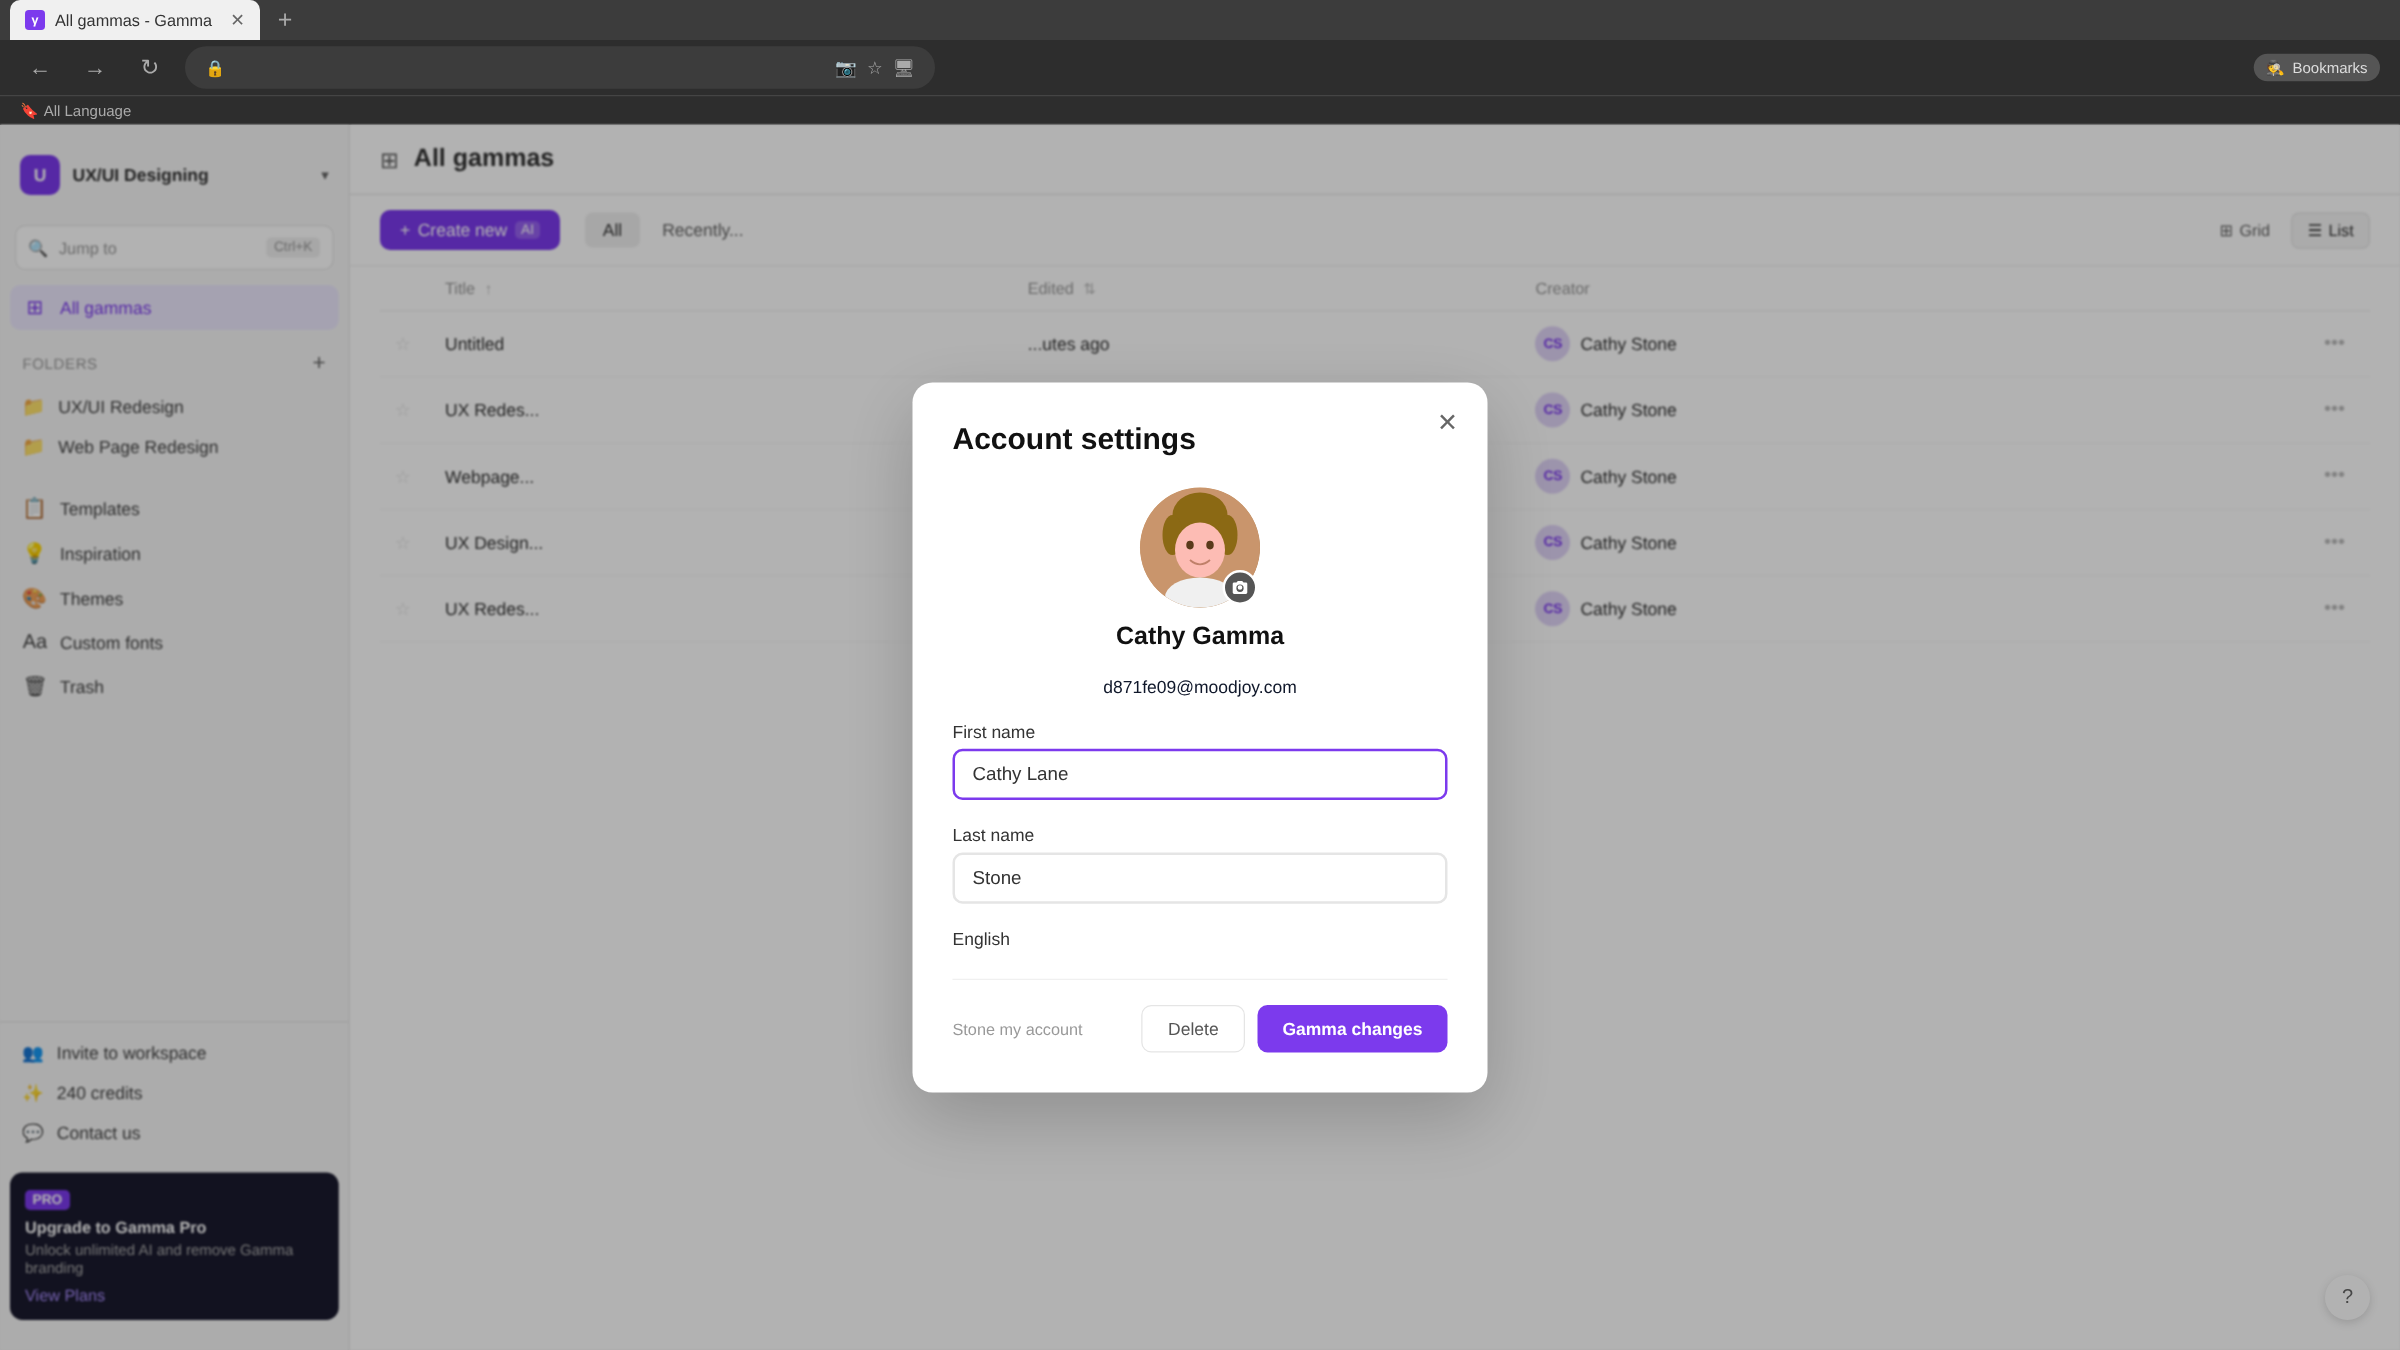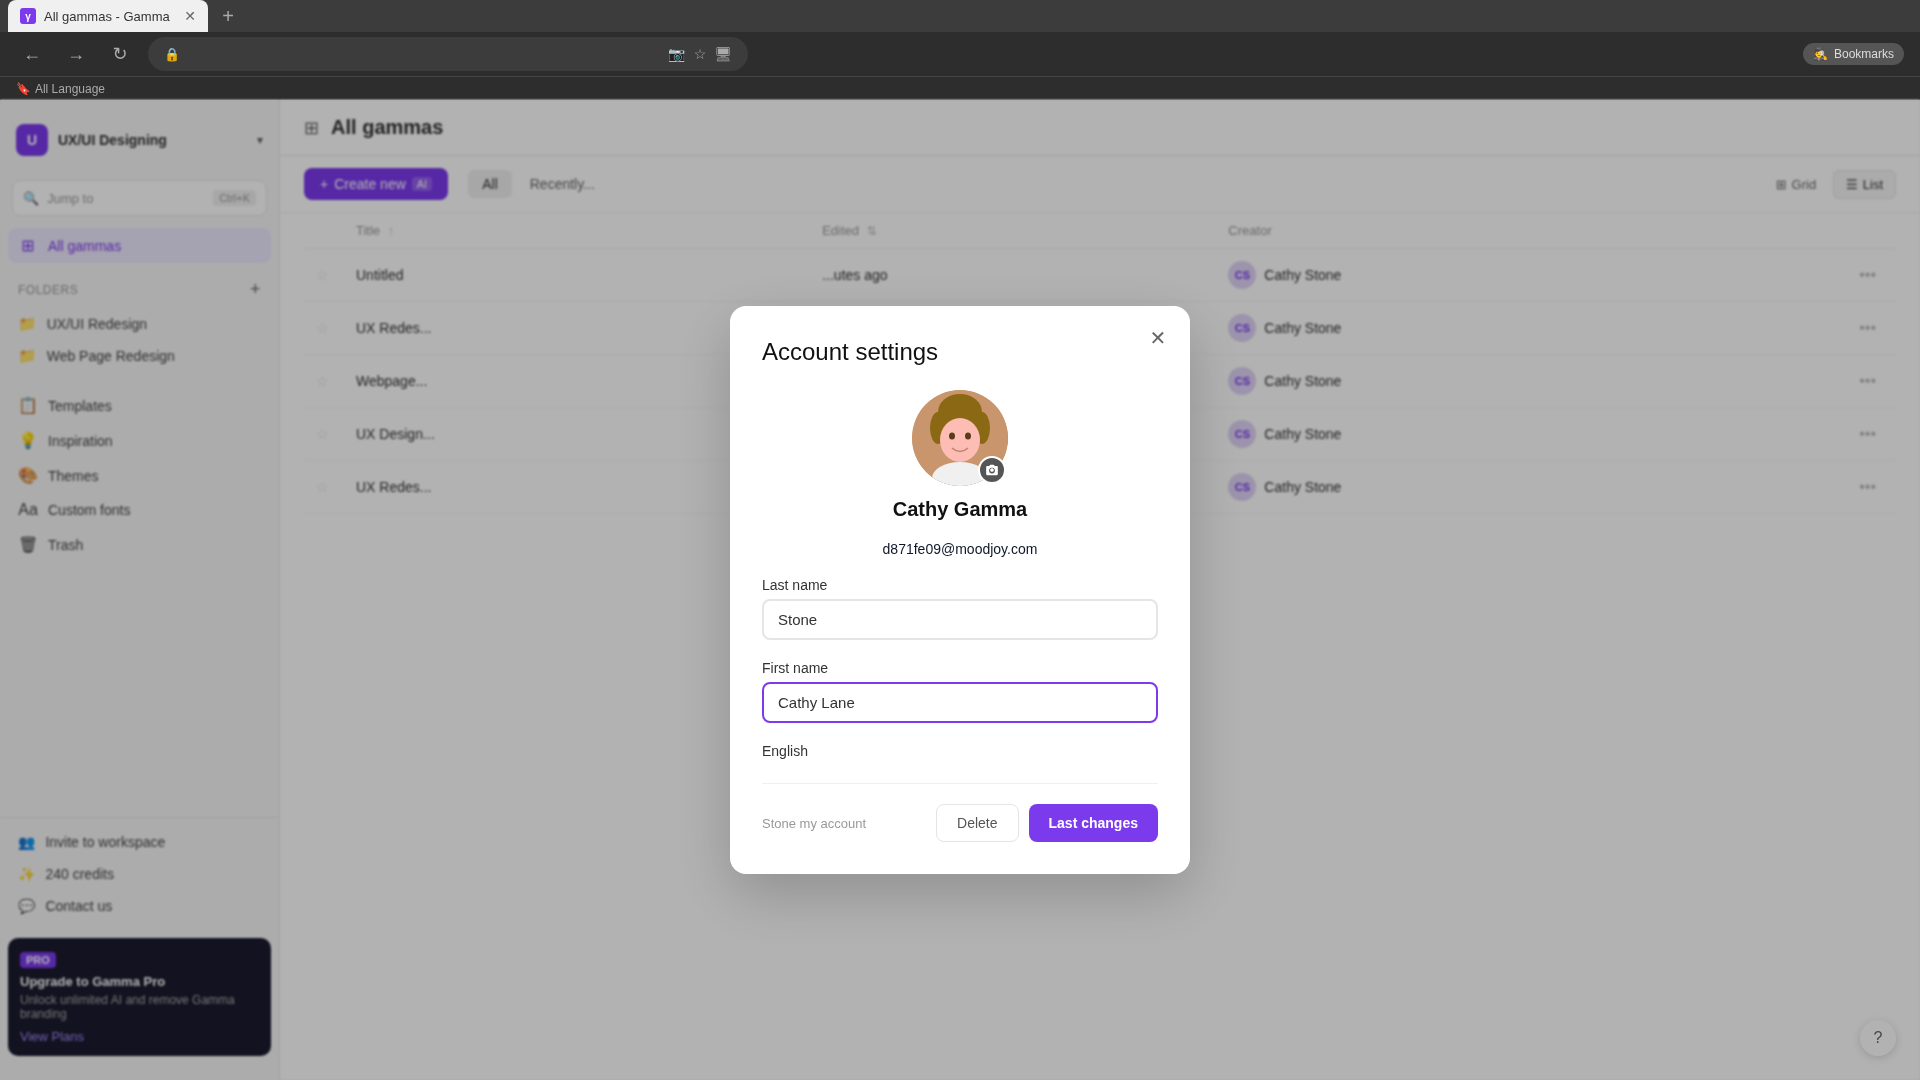--- a/index.html
+++ b/index.html
@@ -76,21 +76,21 @@
     .creator-avatar-placeholder { width: 28px; height: 28px; border-radius: 50%; background: #e0d4f7; display: flex; align-items: center; justify-content: center; font-size: 11px; font-weight: 600; color: #7c3aed; }
     .sort-icon { color: #bbb; font-size: 12px; margin-left: 4px; }
     .more-btn { color: #bbb; cursor: pointer; font-size: 16px; padding: 2px 8px; border-radius: 4px; }
 
     
     .overlay { position: fixed; top: 100px; left: 0; right: 0; bottom: 0; background: rgba(0,0,0,0.3); display: flex; align-items: center; justify-content: center; z-index: 100; }
 
     
     .modal { background: white; border-radius: 16px; width: 460px; padding: 32px; position: relative; box-shadow: 0 20px 60px rgba(0,0,0,0.2); }
     .modal-close { position: absolute; top: 16px; right: 16px; background: none; border: none; font-size: 20px; color: #666; cursor: pointer; width: 32px; height: 32px; display: flex; align-items: center; justify-content: center; border-radius: 6px; }
-    .modal-title { font-size: 24px; font-weight: 400; color: #111; margin-bottom: 24px; }
+    .modal-title { font-size: 24px; font-weight: 700; color: #111; margin-bottom: 24px; }
     .avatar-section { display: flex; flex-direction: column; align-items: center; margin-bottom: 20px; }
     .avatar-wrapper { position: relative; width: 96px; height: 96px; margin-bottom: 12px; }
     .avatar-camera-btn { position: absolute; bottom: 2px; right: 2px; width: 28px; height: 28px; background: #555; border-radius: 50%; display: flex; align-items: center; justify-content: center; cursor: pointer; color: white; font-size: 13px; border: 2px solid white; }
     .user-display-name { font-size: 20px; font-weight: 700; color: #111; margin-bottom: 4px; }
     .user-email { font-size: 14px; color: #0f172a; margin-top: 16px; }
     .form-group { margin-bottom: 20px; }
     .form-label { font-size: 14px; font-weight: 500; color: #333; margin-bottom: 6px; display: block; }
     .form-input { width: 100%; border: 2px solid #7c3aed; border-radius: 8px; padding: 10px 14px; font-size: 15px; color: #333; outline: none; }
     .form-input.inactive { border-color: #e5e5e5; }
     .form-select { width: 100%; border: 1px solid #e5e5e5; border-radius: 8px; padding: 10px 14px; font-size: 15px; color: #333; background: white; appearance: none; cursor: pointer; outline: none; }
@@ -370,36 +370,36 @@
             <path d="M12 15.2a3.2 3.2 0 100-6.4 3.2 3.2 0 000 6.4z"></path>
             <path d="M9 3L7.17 5H4a2 2 0 00-2 2v12a2 2 0 002 2h16a2 2 0 002-2V7a2 2 0 00-2-2h-3.17L15 3H9zm3 15a5 5 0 110-10 5 5 0 010 10z"></path>
           </svg>
         </div>
       </div>
       <div class="user-display-name">Cathy Gamma</div>
       <div class="user-email">d871fe09@moodjoy.com</div>
     </div>
 
     <div class="form-group">
+      <label class="form-label">First name</label>
+      <input class="form-input" type="text" value="Cathy Lane" style="">
+    </div>
+
+    <div class="form-group">
       <label class="form-label">Last name</label>
       <input class="form-input inactive" type="text" value="Stone" style="">
-    </div>
-
-    <div class="form-group">
-      <label class="form-label">First name</label>
-      <input class="form-input" type="text" value="Cathy Lane" style="">
     </div>
 
     <div class="form-group">
       <label class="form-label">English</label>
     </div>
 
     <div class="modal-footer">
       <span class="delete-link">Stone my account</span>
       <div class="modal-actions">
         <button class="cancel-btn">Delete</button>
-        <button class="save-btn">Last changes</button>
+        <button class="save-btn">Gamma changes</button>
       </div>
     </div>
   </div>
 </div>
 
 <div class="help-btn">?</div>
 
 </body></html>

